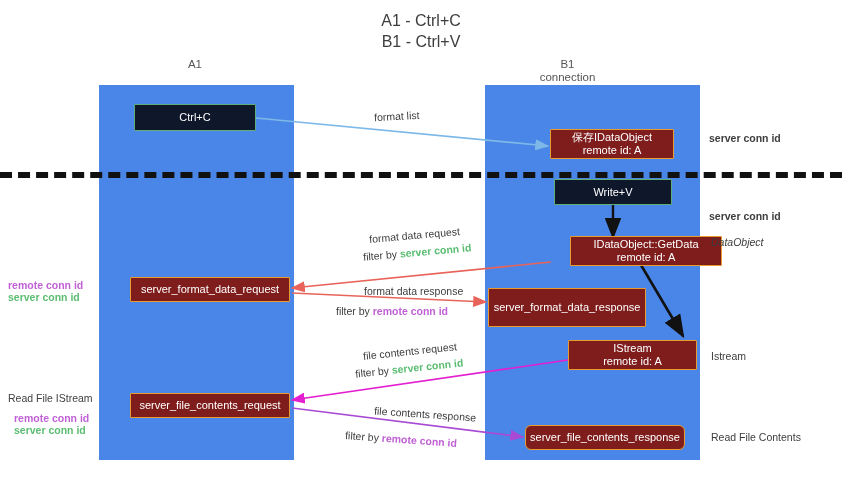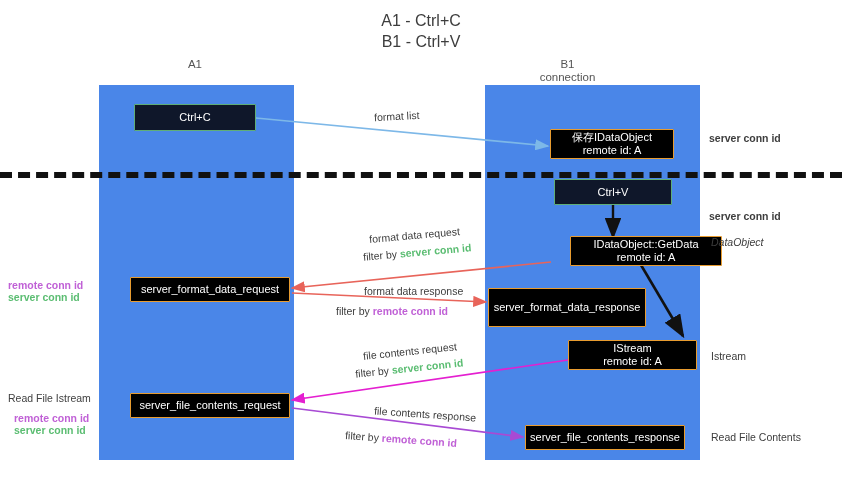--- a/index.html
+++ b/index.html
@@ -13,21 +13,21 @@
   .lane{position:absolute;background:#4a86e8;}
   .lane-head{position:absolute;text-align:center;font-size:11.5px;line-height:13px;color:#555;}
   .title{position:absolute;text-align:center;font-size:16px;line-height:21px;color:#3d3d3d;}
   .node{
     position:absolute;box-sizing:border-box;
     display:flex;align-items:center;justify-content:center;
     text-align:center;color:#ffffff;font-size:11px;line-height:13px;
     border-radius:1px;padding:2px 4px;
   }
   .node.green{background:#0f172a;border:1px solid #5fae78;}
-  .node.orange{background:#000000;border:1px solid #e89c30;}
+  .node.orange{background:#7f1d1d;border:1px solid #e89c30;}
   .node .stack{display:block;}
   .lbl{position:absolute;font-size:10.5px;line-height:13px;color:#3d3d3d;white-space:nowrap;}
   .green-t{color:#5bbd72;font-weight:bold;}
   .mag-t{color:#c061d6;font-weight:bold;}
   .side{position:absolute;font-size:10.5px;line-height:13px;white-space:nowrap;}
   .side.right{color:#3d3d3d;}
   svg.overlay{position:absolute;inset:0;width:842px;height:485px;pointer-events:none;}
   .dash{position:absolute;left:0;width:842px;height:0;border-top:6px dashed #111;}
 </style>
 </head>
@@ -92,21 +92,21 @@
   </div>
 
   <div class="node orange" style="left:550px;top:129px;width:124px;height:30px;">
     <span class="stack">
       <span>保存IDataObject</span><br>
       <span>remote id: A</span>
     </span>
   </div>
 
   <div class="node green" style="left:554px;top:179px;width:118px;height:26px;">
-    <span>Ctrl+V</span>
+    <span>Write+V</span>
   </div>
 
   <div class="node orange" style="left:570px;top:236px;width:152px;height:30px;">
     <span class="stack">
       <span>IDataObject::GetData</span><br>
       <span>remote id: A</span>
     </span>
   </div>
 
   <div class="node orange" style="left:130px;top:277px;width:160px;height:25px;">
@@ -121,21 +121,21 @@
     <span class="stack">
       <span>IStream</span><br>
       <span>remote id: A</span>
     </span>
   </div>
 
   <div class="node orange" style="left:130px;top:393px;width:160px;height:25px;">
     <span>server_file_contents_request</span>
   </div>
 
-  <div class="node orange" style="left:525px;top:425px;width:160px;height:25px;">
+  <div class="node orange" style="left:525px;top:425px;width:160px;height:25px;border-radius:6px;">
     <span>server_file_contents_response</span>
   </div>
 
   <div class="lbl" style="left:374px;top:110px;transform:rotate(-3deg);">format list</div>
 
   <div class="lbl" style="left:369px;top:229px;transform:rotate(-5deg);">format data request</div>
   <div class="lbl" style="left:363px;top:246px;transform:rotate(-5deg);">
     <span>filter by</span>
     <span class="green-t">server conn id</span>
   </div>
@@ -160,17 +160,17 @@
 
   <div class="side right green-t" style="left:709px;top:132px;">server conn id</div>
   <div class="side right green-t" style="left:709px;top:210px;">server conn id</div>
   <div class="side right" style="left:711px;top:236px;font-style:italic;">DataObject</div>
   <div class="side right" style="left:711px;top:350px;">Istream</div>
   <div class="side right" style="left:711px;top:431px;">Read File Contents</div>
 
   <div class="side mag-t" style="left:8px;top:279px;">remote conn id</div>
   <div class="side green-t" style="left:8px;top:291px;">server conn id</div>
 
-  <div class="side" style="left:8px;top:392px;">Read File Istream</div>
+  <div class="side" style="left:8px;top:392px;">Read File IStream</div>
   <div class="side mag-t" style="left:14px;top:412px;">remote conn id</div>
   <div class="side green-t" style="left:14px;top:424px;">server conn id</div>
 
 </div>
 
 </body></html>

